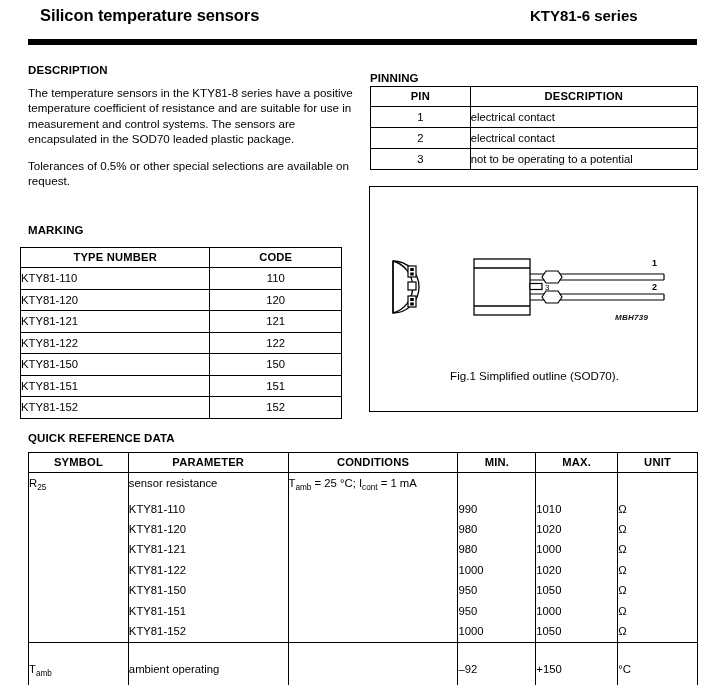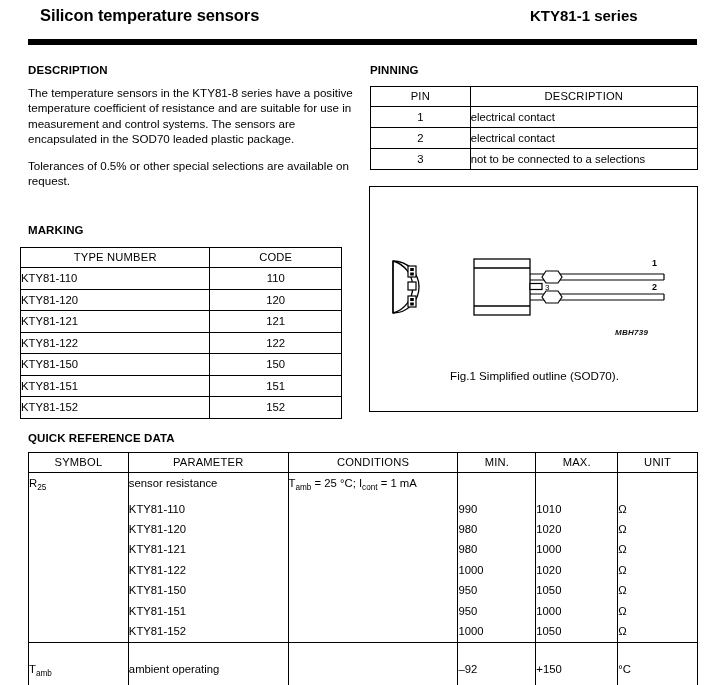--- a/index.html
+++ b/index.html
@@ -39,21 +39,21 @@
   }
 
   
   .section-heading {
     position: absolute;
     font-size: 11.5px; font-weight: bold;
     letter-spacing: 0.1px;
   }
   #heading-description { left: 28px; top: 64px; }
   #heading-marking     { left: 28px; top: 224px; }
-  #heading-pinning     { left: 370px; top: 64px; text-align: center; }
+  #heading-pinning     { left: 370px; top: 72px; text-align: center; }
   #heading-qrd         { left: 28px; top: 432px; }
 
   
   #description-body {
     position: absolute;
     left: 28px; top: 85px; width: 325px;
   }
   #description-body p {
     margin: 0 0 11px 0;
     font-size: 11.6px;
@@ -68,21 +68,21 @@
     background: #fff;
   }
   table.ds th, table.ds td {
     border: 1px solid #000;
     padding: 0;
     font-weight: normal;
     vertical-align: top;
   }
   table.ds th {
     text-align: center;
-    font-weight: normal;
+    font-weight: bold;
     font-size: 11.2px;
     height: 19px;
     line-height: 19px;
     letter-spacing: 0.2px;
   }
   table.ds td {
     height: 20px;
     line-height: 20px;
   }
   td.c { text-align: center; }
@@ -109,21 +109,21 @@
     background: #fff;
   }
   #figure-caption {
     position: absolute;
     left: 0; top: 182px; width: 329px;
     text-align: center;
     font-size: 11.6px;
   }
   #figure-code {
     position: absolute;
-    left: 245px; top: 141px;
+    left: 245px; top: 126px;
     font-size: 8px; font-style: italic; font-weight: bold;
     letter-spacing: 0.3px;
     color: #111;
   }
   #drawing {
     position: absolute;
     left: 0; top: 0;
   }
 
   
@@ -144,21 +144,21 @@
   #table-qrd td.tall { height: 40px; line-height: 20px; vertical-align: top; }
   #table-qrd td.tall.l { padding-top: 16px; }
   sub { font-size: 8.2px; }
   .nowrap { white-space: nowrap; }
 </style>
 </head>
 <body>
 
 <div id="page-header">
   <div id="doc-title">Silicon temperature sensors</div>
-  <div id="series-title">KTY81-1 series</div>
+  <div id="series-title">KTY81-6 series</div>
   <div id="header-rule"></div>
 </div>
 
 <div class="section-heading" id="heading-description">DESCRIPTION</div>
 <div id="description-body">
   <p>The temperature sensors in the KTY81-8 series have a positive temperature coefficient of resistance and are suitable for use in measurement and control systems. The sensors are encapsulated in the SOD70 leaded plastic package.</p>
   <p>Tolerances of 0.5% or other special selections are available on request.</p>
 </div>
 
 <div class="section-heading" id="heading-marking">MARKING</div>
@@ -221,21 +221,21 @@
     <tr>
       <td class="c">1</td>
       <td class="l">electrical contact</td>
     </tr>
     <tr>
       <td class="c">2</td>
       <td class="l">electrical contact</td>
     </tr>
     <tr>
       <td class="c">3</td>
-      <td class="l">not to be connected to a selections</td>
+      <td class="l">not to be operating to a potential</td>
     </tr>
   </tbody>
 </table>
 
 <div id="figure-box">
 
   <svg id="drawing" width="329" height="180" viewBox="0 0 329 180">
 
     <g fill="none" stroke="#000" stroke-width="1.3">
       <path d="M 23 96 L 23 74 A 26 26 0 0 1 23 126 L 23 96 Z

